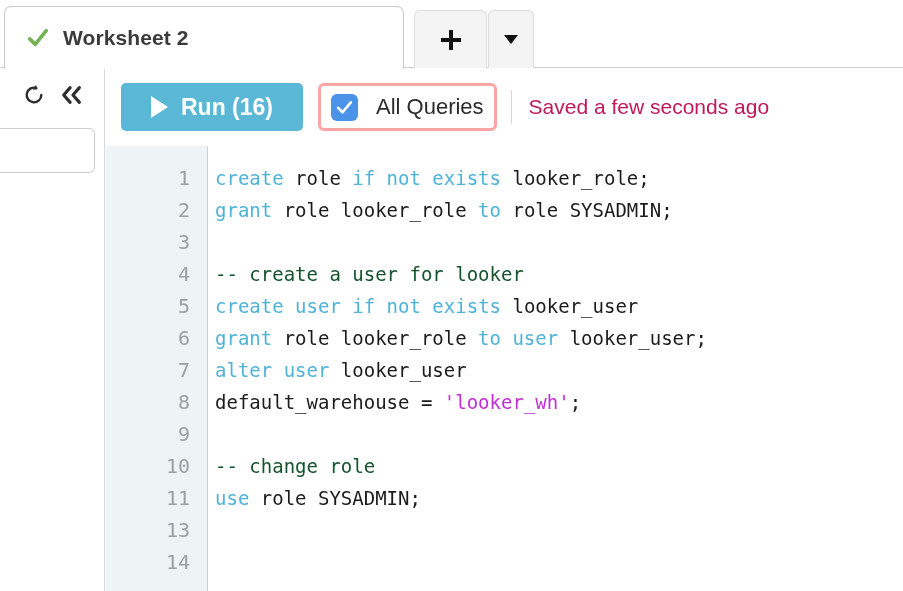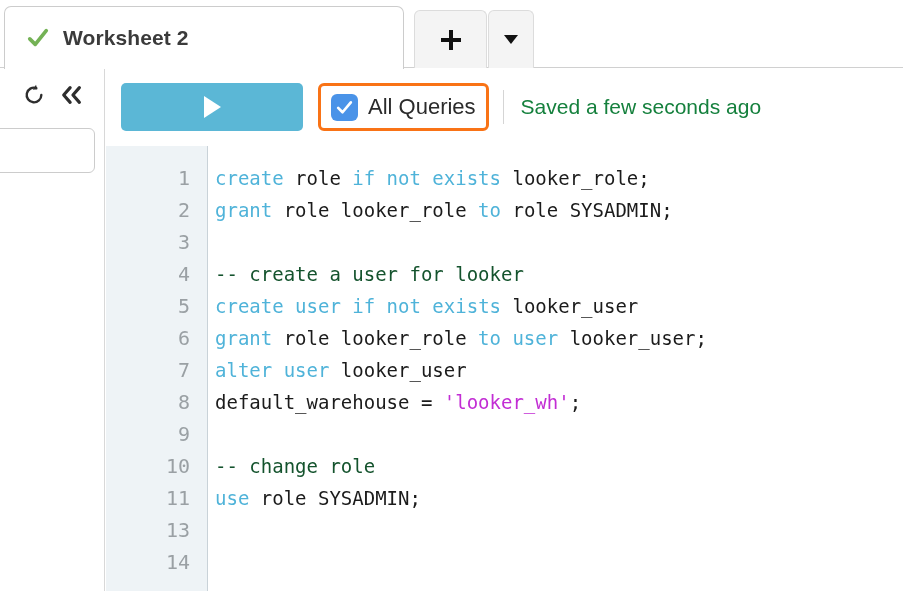--- a/index.html
+++ b/index.html
@@ -151,26 +151,26 @@
   }
   .run-label {
     color: #ffffff;
     font-size: 23px;
     font-weight: bold;
     white-space: nowrap;
   }
   .allq-wrap {
     margin-left: 15px;
     height: 48px;
-    border: 3px solid #f97316;
+    border: 3px solid #fca5a5;
     border-radius: 6px;
     display: flex;
     align-items: center;
     padding: 0 10px 0 10px;
-    gap: 10px;
+    gap: 18px;
     background: #ffffff;
     cursor: pointer;
   }
   .checkbox {
     width: 27px; height: 27px;
     background: #4a93e8;
     border-radius: 6px;
     display: flex;
     align-items: center;
     justify-content: center;
@@ -183,21 +183,21 @@
   }
   .tb-divider {
     width: 1px;
     height: 34px;
     background: #d5d5d5;
     margin-left: 14px;
   }
   .saved-text {
     margin-left: 17px;
     font-size: 21px;
-    color: #15803d;
+    color: #be185d;
     white-space: nowrap;
   }
 
   
   .editor {
     position: absolute;
     left: 106px; top: 146px;
     width: 797px; height: 445px;
     background: #ffffff;
     overflow: hidden;
@@ -284,20 +284,21 @@
 
     </div>
 
     <input class="lp-input" type="text" value="" placeholder="" style="">
   </div>
 
   <div class="toolbar">
 
     <div class="run-btn">
       <span class="play-glyph"></span>
+      <span class="run-label">Run (16)</span>
     </div>
 
     <div class="allq-wrap">
       <span class="checkbox">
         <svg width="19" height="19" viewBox="0 0 24 24">
           <path d="M4 12.5 L9.5 18 L20 5.5" fill="none" stroke="#ffffff" stroke-width="3.4" stroke-linecap="round" stroke-linejoin="round"></path>
         </svg>
       </span>
       <span class="allq-label">All Queries</span>
     </div>

